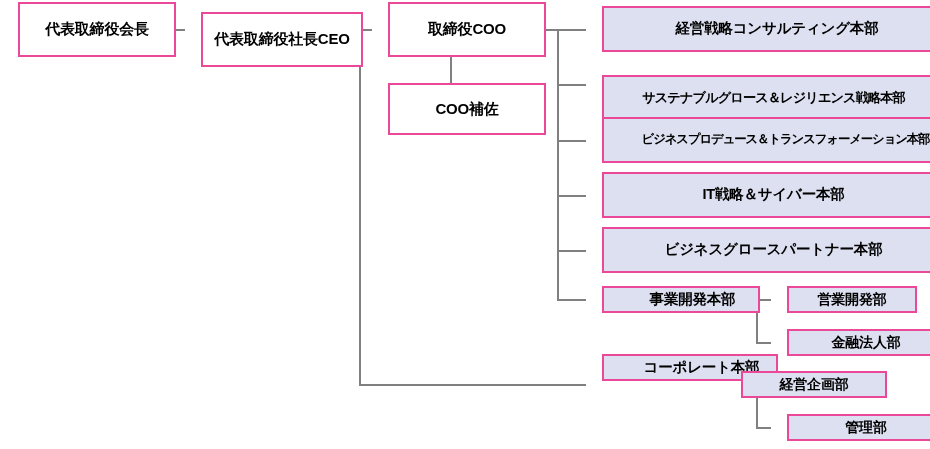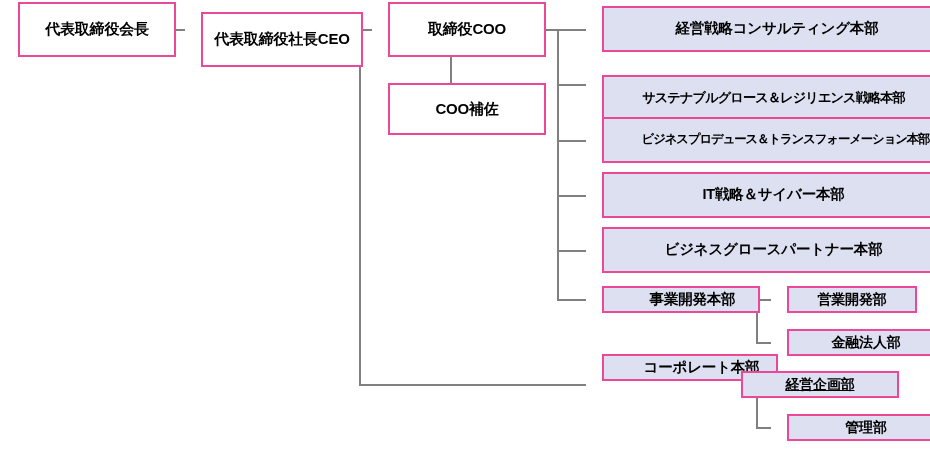--- a/index.html
+++ b/index.html
@@ -142,21 +142,21 @@
   </div>
 
   <div class="node sub-box" style="left:771px; top:286px; width:130px; height:27px;">
     <span>営業開発部</span>
   </div>
 
   <div class="node sub-box" style="left:771px; top:329px; width:158px; height:27px;">
     <span>金融法人部</span>
   </div>
 
-  <div class="node sub-box" style="left:725px; top:371px; width:158px; height:27px;text-decoration:underline;">
+  <div class="node sub-box" style="left:725px; top:371px; width:146px; height:27px;">
     <span>経営企画部</span>
   </div>
 
   <div class="node sub-box" style="left:771px; top:414px; width:158px; height:27px;">
     <span>管理部</span>
   </div>
 
 </div>
 
 </body></html>

